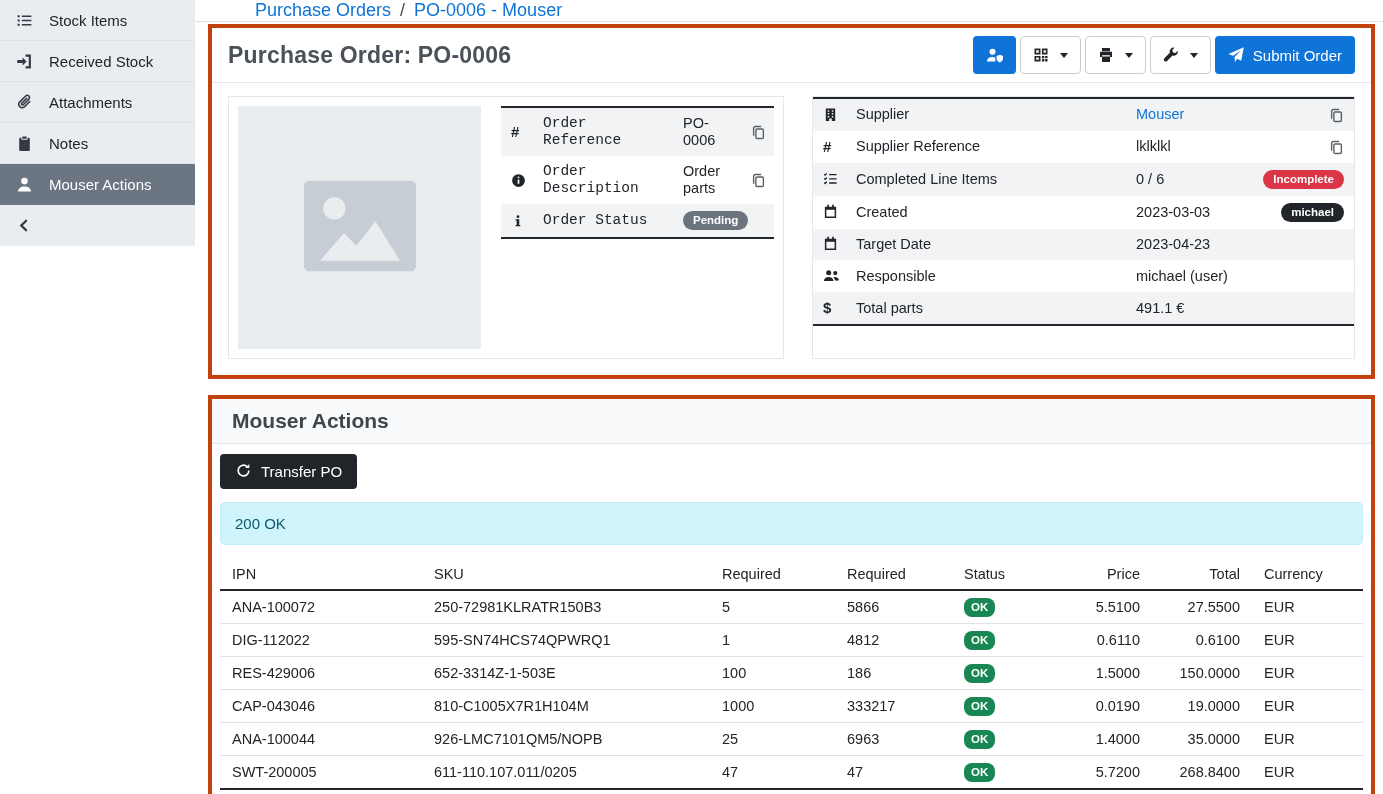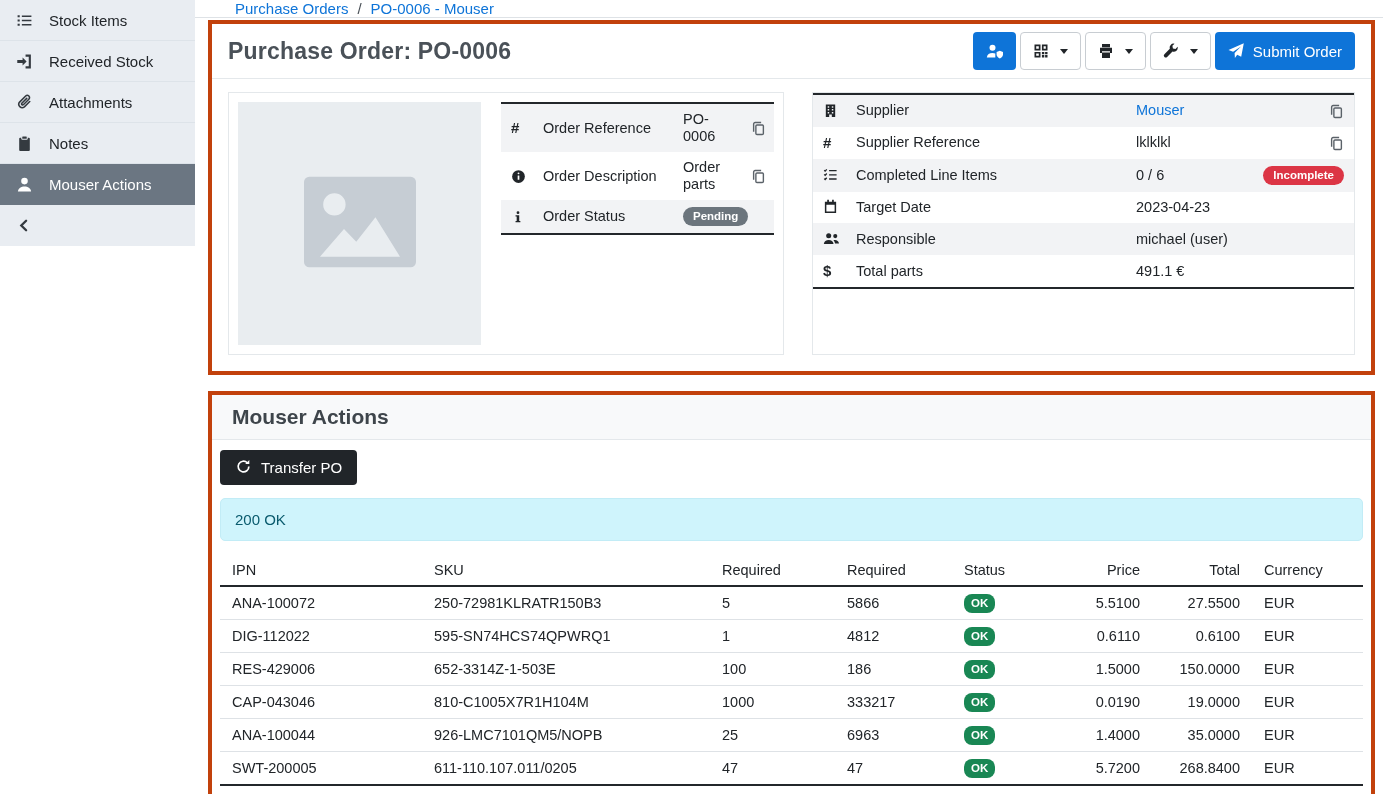--- a/index.html
+++ b/index.html
@@ -14,22 +14,22 @@
   .side-item .ic { color: #343a40; }
   .side-item.active { background: #6b7682; color: #fff; border-bottom-color: #6b7682; }
   .side-item.active .ic { color: #fff; }
   .side-collapse { height: 41px; display: flex; align-items: center; padding-left: 16px; background: #e9edf2; cursor: pointer; }
 
   .ic { width: 17px; height: 17px; display: inline-block; vertical-align: middle; flex: none; }
   .ic.sm { width: 15px; height: 15px; }
 
   
   .main { flex: 1; min-width: 0; display: flex; flex-direction: column; }
-  .breadcrumb-bar { height: 34px; display: flex; align-items: center; gap: 9px; padding-left: 40px;
-                    border-bottom: 1px solid #dee2e6; font-size: 15px; }
+  .breadcrumb-bar { height: 34px; display: flex; align-items: center; gap: 9px; padding-left: 60px;
+                    border-bottom: 1px solid #dee2e6; font-size: 18px; }
   .breadcrumb-bar a { color: #0e74d8; text-decoration: none; cursor: pointer; }
   .crumb-sep { color: #495057; }
 
   .main-inner { padding: 2px 8px 0 13px; }
 
   .card { border: 4px solid #c2410c; background: #fff; }
   .card-header { display: flex; justify-content: space-between; align-items: center;
                  padding: 8px 16px; border-bottom: 1px solid #e4e8eb; min-height: 46px; }
   .page-title { font-size: 23px; font-weight: 600; color: #4a5158; letter-spacing: .2px; }
 
@@ -49,21 +49,21 @@
   .detail-box.right { flex: 1; padding: 0 0 18px; }
 
   .placeholder { width: 243px; height: 243px; background: #e9edf0; display: flex; align-items: center;
                  justify-content: center; cursor: pointer; flex: none; }
 
   .detail-table { width: 100%; border-collapse: collapse; font-size: 14.5px;
                   border-top: 2px solid #23272b; border-bottom: 2px solid #23272b; }
   .detail-table tr:nth-child(odd) { background: #f2f3f5; }
   .detail-table td { padding: 7px 8px; vertical-align: middle; line-height: 17px; }
   .detail-table td.ic-cell { width: 34px; text-align: left; padding-left: 10px; color: #212529; }
-  .left-table td.lbl { width: 140px; }
+  .left-table td.lbl { width: 140px; font-family: Liberation Mono, monospace; }
   .right-table td.lbl { width: 280px; }
   .detail-table td.endc { text-align: right; padding-right: 10px; white-space: nowrap; }
   .left-table td.endc { width: 30px; padding-right: 8px; }
   .right-table td.endc { width: 100px; }
   .hash { font-weight: 700; font-size: 15px; }
   .dollar { font-weight: 700; font-size: 15px; }
   .link { color: #0e74d8; text-decoration: none; cursor: pointer; }
   .copy-btn { color: #5b6269; cursor: pointer; display: inline-block; }
   .copy-btn .ic { width: 15px; height: 15px; }
 
@@ -279,20 +279,28 @@
                         </svg></span></td>
               </tr>
               <tr>
                 <td class="ic-cell"><span class="ic"><svg viewBox="0 0 16 16" width="15" height="15">
                           <path fill="none" stroke="currentColor" stroke-width="1.4" d="M1.3 3.4l1 1 1.7-1.9M1.3 7.9l1 1 1.7-1.9M1.3 12.4l1 1 1.7-1.9"></path>
                           <path fill="currentColor" d="M6.5 3.1h8v1.5h-8zM6.5 7.6h8v1.5h-8zM6.5 12.1h8v1.5h-8z"></path>
                         </svg></span></td>
                 <td class="lbl">Completed Line Items</td>
                 <td class="val">0 / 6</td>
                 <td class="endc"><span class="badge incomplete">Incomplete</span></td>
+              </tr>
+              <tr>
+                <td class="ic-cell"><span class="ic"><svg viewBox="0 0 16 16" width="15" height="15">
+                          <path fill="currentColor" fill-rule="evenodd" d="M4.5.8h1.8v2H4.5zM9.7.8h1.8v2H9.7zM2 2.8h12V15H2V2.8zm1.6 3.4v7.2h8.8V6.2H3.6z"></path>
+                        </svg></span></td>
+                <td class="lbl">Created</td>
+                <td class="val">2023-03-03</td>
+                <td class="endc"><span class="badge dark">michael</span></td>
               </tr>
               <tr>
                 <td class="ic-cell"><span class="ic"><svg viewBox="0 0 16 16" width="15" height="15">
                           <path fill="currentColor" fill-rule="evenodd" d="M4.5.8h1.8v2H4.5zM9.7.8h1.8v2H9.7zM2 2.8h12V15H2V2.8zm1.6 3.4v7.2h8.8V6.2H3.6z"></path>
                         </svg></span></td>
                 <td class="lbl">Target Date</td>
                 <td class="val">2023-04-23</td>
                 <td class="endc"></td>
               </tr>
               <tr>

